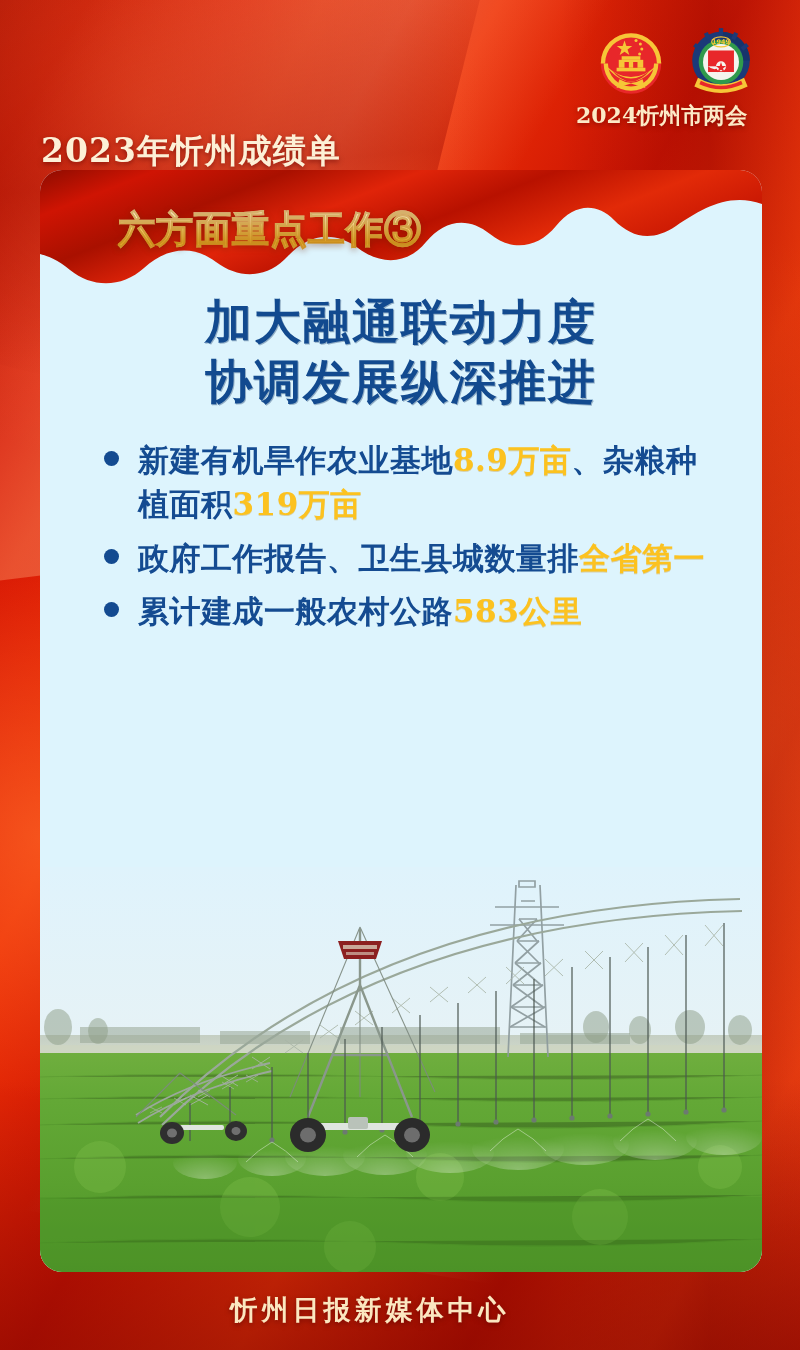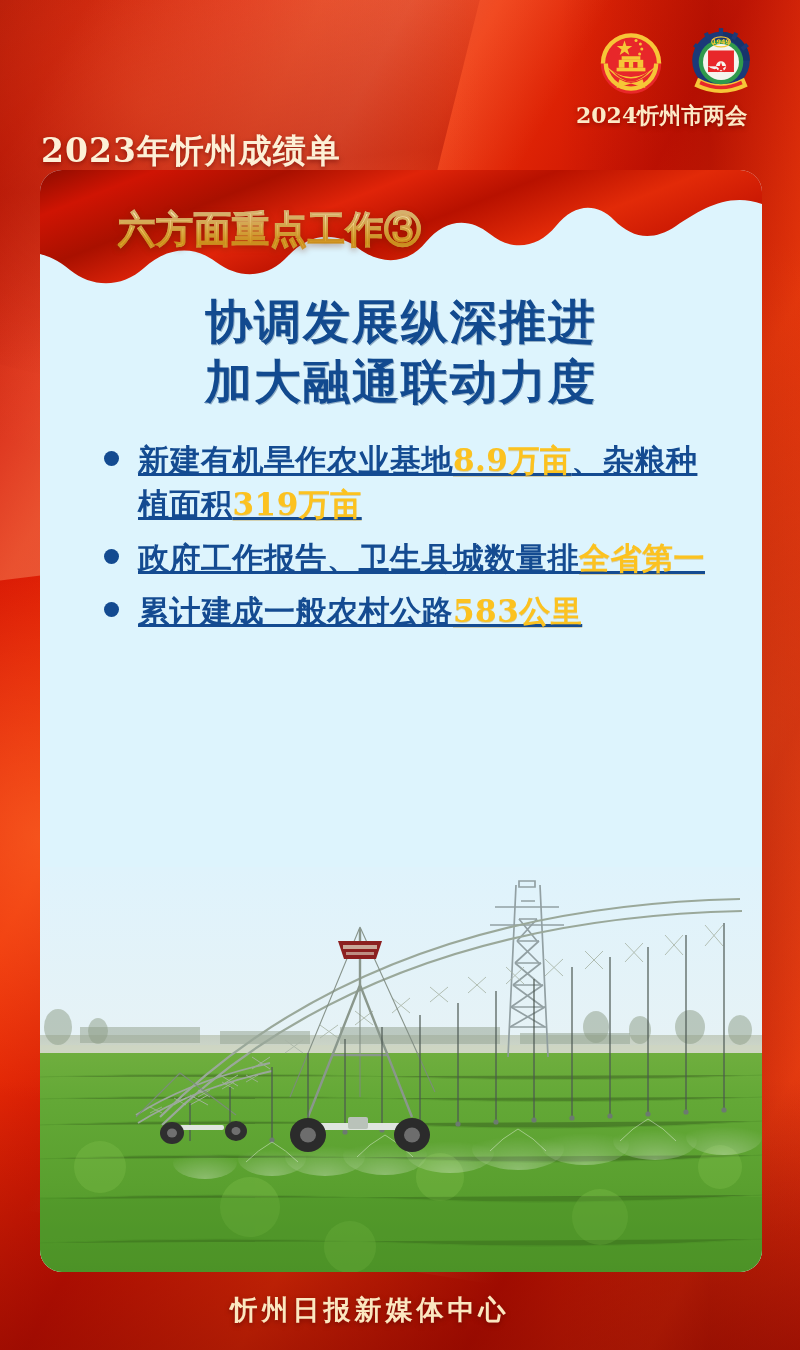--- a/index.html
+++ b/index.html
@@ -112,21 +112,21 @@
   }
   .bullet { position:relative; padding-left:40px; margin-bottom:9px; }
   .dot {
     position:absolute; left:6px; top:13px;
     width:15px; height:15px; border-radius:50%;
     background:#134a90;
   }
   .bullet-text {
     font-family:"DejaVu Serif","Liberation Serif",serif;
     font-weight:bold; font-size:31px; line-height:1.43;
-    color:#144b91; letter-spacing:0.5px;text-decoration:underline;
+    color:#144b91; letter-spacing:0.5px;
   }
   .hl { color:#fcc21f; text-shadow:0 1px 0 rgba(190,130,0,.30); }
 
   
   .photo { position:absolute; left:0; bottom:0; width:722px; height:405px; overflow:hidden; }
 
   
   .footer-credit {
     position:absolute; left:0; width:740px; top:1292px; z-index:8;
     text-align:center;
@@ -222,22 +222,22 @@
         <stop offset="80%" stop-color="#e22a08"></stop>
         <stop offset="100%" stop-color="#c41402"></stop>
       </linearGradient>
     </defs>
     <path d="M0,0 H722 V34 C688,22 660,40 636,56 C612,72 592,68 574,50 C556,32 534,34 516,56 C498,78 472,82 450,64 C428,46 404,50 386,72 C368,94 342,96 318,78 C294,60 268,64 248,86 C228,108 200,110 176,92 C152,74 126,78 104,98 C82,118 52,118 30,100 C18,90 8,86 0,84 Z" fill="url(#rg)"></path>
   </svg>
 
   <div class="section-badge">六方面重点工作③</div>
 
   <div class="main-heading">
+    <div>加大融通联动力度</div>
     <div>协调发展纵深推进</div>
-    <div>加大融通联动力度</div>
   </div>
 
   <div class="bullets" id="bullets">
       <div class="bullet">
         <span class="dot"></span>
         <div class="bullet-text"><span>新建有机旱作农业基地</span><span class="hl">8.9万亩</span><span>、杂粮种植面积</span><span class="hl">319万亩</span></div>
       </div>
       <div class="bullet">
         <span class="dot"></span>
         <div class="bullet-text"><span>政府工作报告、卫生县城数量排</span><span class="hl">全省第一</span></div>

